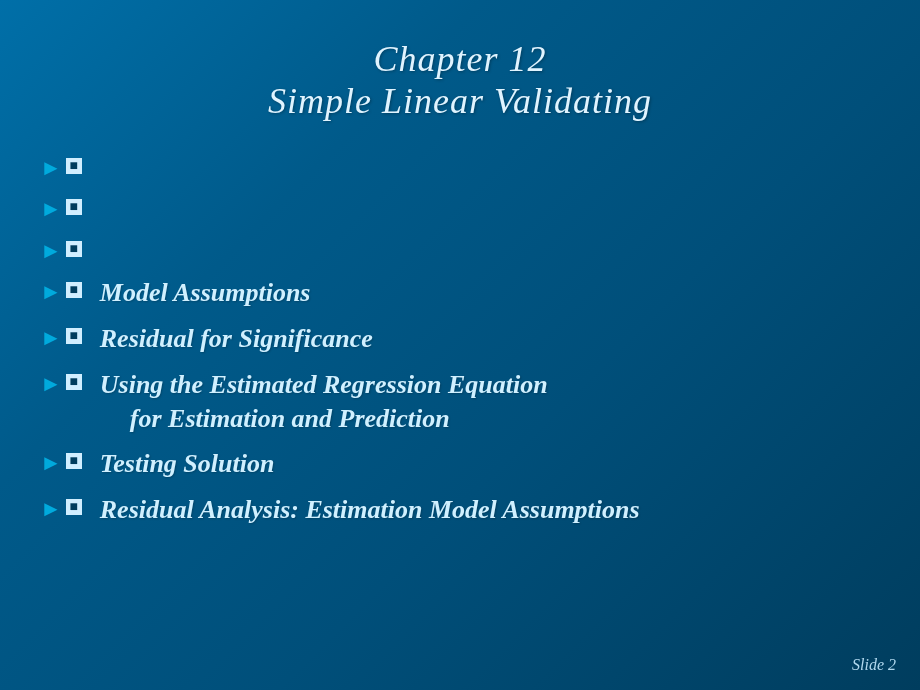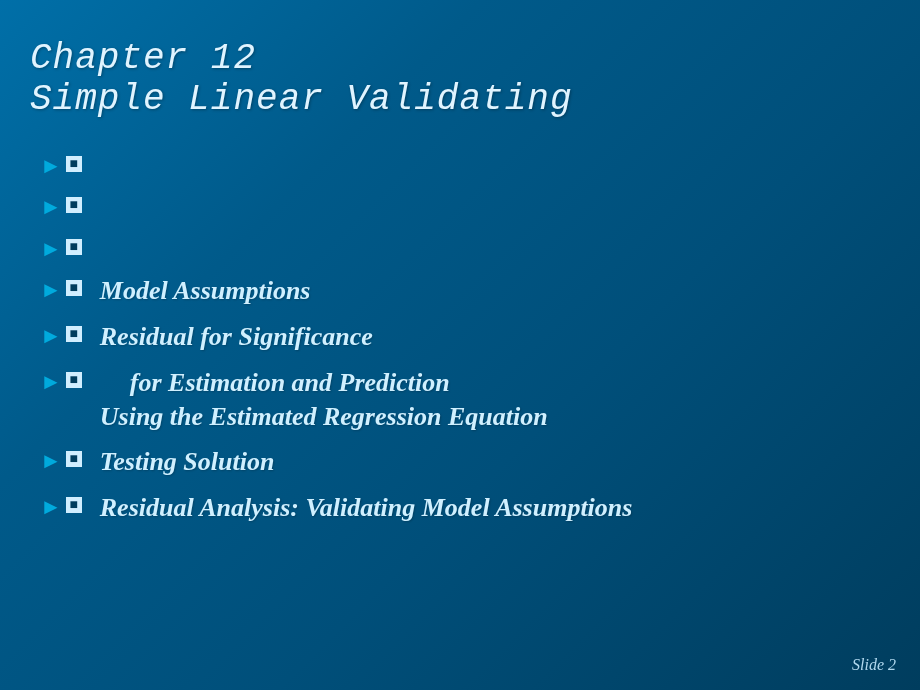--- a/index.html
+++ b/index.html
@@ -19,22 +19,22 @@
       width: 920px;
       height: 690px;
       background: linear-gradient(135deg, #006fa8 0%, #005a8a 30%, #004f7a 60%, #003d5e 100%);
       position: relative;
       display: flex;
       flex-direction: column;
       padding: 20px 30px 20px 30px;
     }
 
     .title-section {
+      text-align: center;
       padding: 18px 0 22px 0;
-      font-family: Liberation Mono, monospace;
     }
 
     .title-line1 {
       color: #e0f4ff;
       font-size: 36px;
       font-weight: normal;
       letter-spacing: 1px;
       text-shadow: 1px 1px 3px rgba(0,0,0,0.3);
       font-style: italic;
     }
@@ -163,37 +163,37 @@
       </div>
       <span class="item-text">Residual for Significance</span>
     </li>
 
     <li class="list-item">
       <div class="icons-group">
         <span class="arrow-icon">►</span>
         <span class="square-icon">■</span>
       </div>
       <div>
+        <div class="item-text">Using the Estimated Regression Equation</div>
         <div class="item-text sub" style="padding-left:30px;">for Estimation and Prediction</div>
-        <div class="item-text">Using the Estimated Regression Equation</div>
       </div>
     </li>
 
     <li class="list-item">
       <div class="icons-group">
         <span class="arrow-icon">►</span>
         <span class="square-icon">■</span>
       </div>
       <span class="item-text">Testing Solution</span>
     </li>
 
     <li class="list-item">
       <div class="icons-group">
         <span class="arrow-icon">►</span>
         <span class="square-icon">■</span>
       </div>
-      <span class="item-text">Residual Analysis: Validating Model Assumptions</span>
+      <span class="item-text">Residual Analysis: Estimation Model Assumptions</span>
     </li>
 
   </ul>
 
   <div class="slide-number">Slide 2</div>
 </div>
 
 </body></html>

